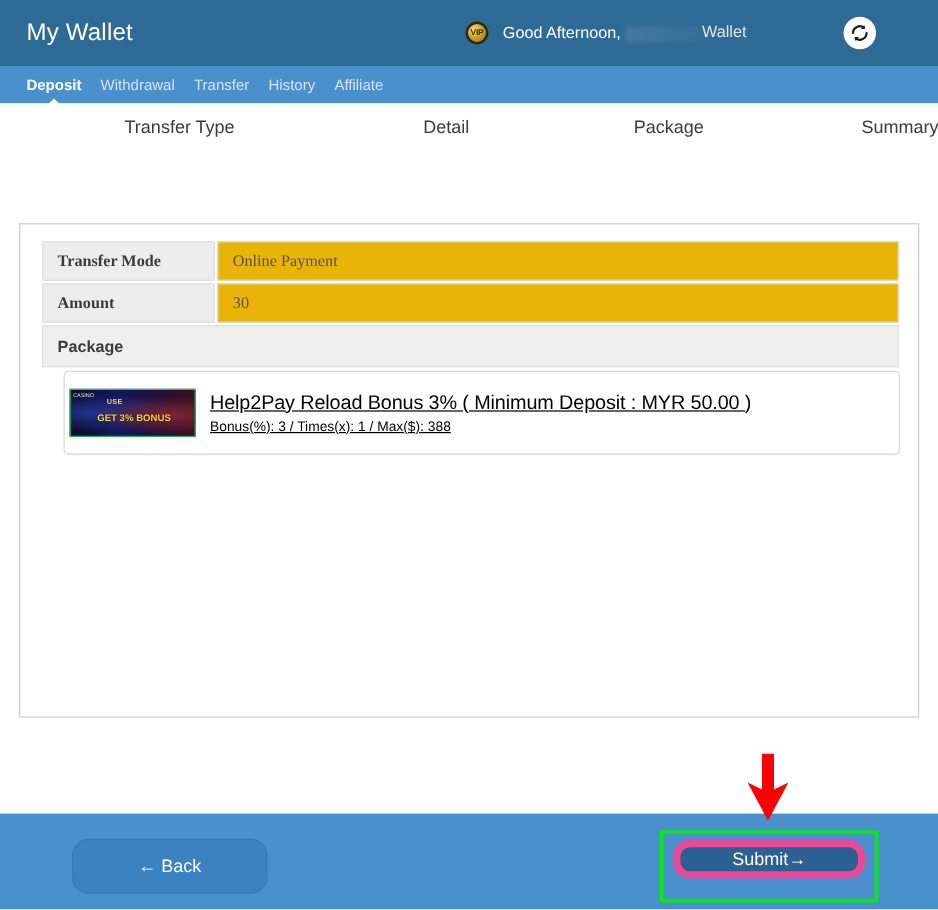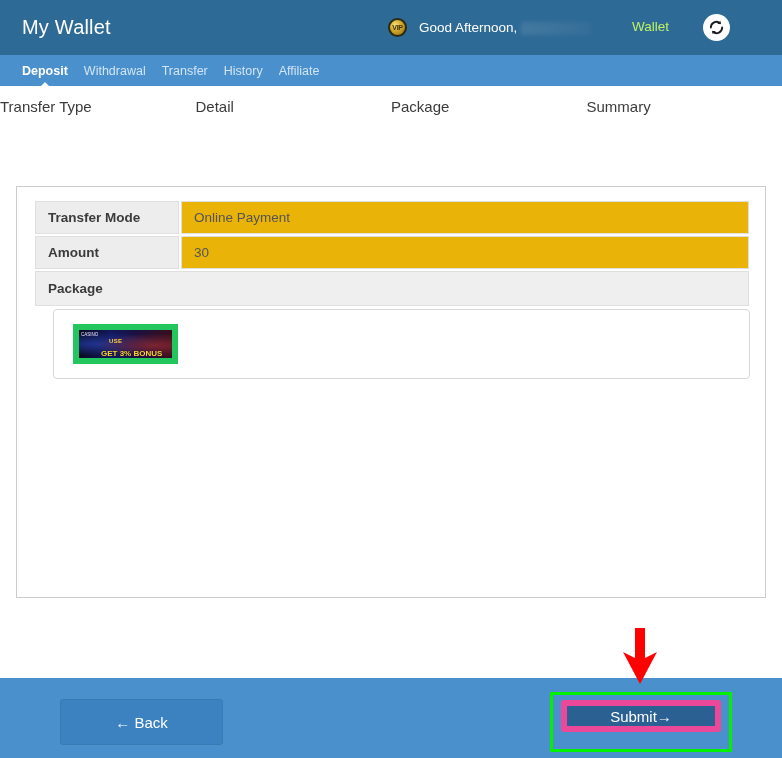--- a/index.html
+++ b/index.html
@@ -42,21 +42,21 @@
     color: #ffffff; font-size: 13.5px; margin-left: 12px; white-space: nowrap;
   }
   .user-blur {
     display: inline-block; width: 70px; height: 13px;
     margin-left: 4px; vertical-align: middle;
     background: linear-gradient(90deg, rgba(255,255,255,.10), rgba(255,255,255,.03));
     filter: blur(2px); border-radius: 2px;
   }
   .wallet-label {
     position: absolute; left: 585px; top: 19px;
-    color: #bef264; font-size: 13.5px; white-space: nowrap; margin-left: 47px;
+    color: #e5e5e5; font-size: 13.5px; white-space: nowrap;
   }
   .refresh-btn {
     position: absolute; left: 703px; top: 14px;
     width: 27px; height: 27px; border-radius: 50%;
     background: #ffffff;
     display: flex; align-items: center; justify-content: center;
   }
   .refresh-btn svg { display:block; }
 
   
@@ -82,21 +82,21 @@
   
   .stepper {
     position: absolute; left: 0; top: 86px;
     width: 782px; height: 90px;
   }
   .step-labels {
     position: absolute; left: 0; top: 12px; width: 782px;
     display: flex;
   }
   .step-label {
-    flex: 1; text-align: left;
+    flex: 1; text-align: right;
     font-size: 15px; color: #3b3b3b; white-space: nowrap;
   }
   .track {
     position: absolute; left: 122px; top: 144px;
     width: 540px; height: 9px; background: #19c0d8;
     transform: translateY(-50%);
   }
   .dots { position: absolute; left: 0; top: 0; width: 782px; }
   .dot {
     position: absolute; top: 132px;
@@ -116,21 +116,21 @@
   
   .panel {
     position: absolute; left: 16px; top: 186px;
     width: 750px; height: 412px;
     background: #ffffff; border: 1px solid #cccccc;
   }
   .sumtable {
     position: absolute; left: 18px; top: 14px;
     width: 714px;
   }
-  .row { display: flex; margin-bottom: 2px; }
+  .row { display: flex; margin-bottom: 2px; font-family: Liberation Serif, serif; }
   .cell-label {
     width: 144px; min-height: 33px;
     background: #ededed; border: 1px solid #dfdfdf;
     display: flex; align-items: center; padding-left: 12px;
     font-size: 13.5px; font-weight: bold; color: #3b3b3b;
   }
   .cell-value {
     flex: 1; min-height: 33px; margin-left: 2px;
     background: #eab308; border: 1px solid #dfdfdf;
     display: flex; align-items: center; padding-left: 12px;
@@ -145,23 +145,23 @@
   }
 
   
   .pkg-card {
     position: absolute; left: 36px; top: 122px;
     width: 697px; height: 70px;
     background: #ffffff; border: 1px solid #d8d8d8; border-radius: 4px;
     display: flex; align-items: center;
   }
   .pkg-thumb {
-    width: 105px; height: 40px; margin-left: 19px; flex: 0 0 auto;
+    width: 105px; height: 40px; margin-left: 4px; flex: 0 0 auto;
     background: #07060c;
-    border: 6px solid #22c55e;
+    border: 1px solid #22c55e;
     position: relative; overflow: hidden;
   }
   .pkg-thumb .bnr-bg {
     position: absolute; inset: 0;
     background:
       radial-gradient(ellipse at 82% 55%, #7d2430 0%, rgba(125,36,48,0) 55%),
       radial-gradient(ellipse at 20% 50%, #21338f 0%, rgba(33,51,143,0) 60%),
       linear-gradient(90deg, #0a0a22 0%, #12185c 35%, #1b1040 62%, #3a0e1c 100%);
   }
   .pkg-thumb .bnr-t1 {
@@ -188,21 +188,21 @@
     margin-top: 4px; white-space: nowrap; cursor: pointer;
   }
 
   
   .footer {
     position: absolute; left: 0; top: 678px;
     width: 782px; height: 80px;
     background: #4a90cd;
   }
   .btn {
-    position: absolute; border-radius: 3px;
+    position: absolute; border-radius: 14px;
     color: #ffffff; font-size: 15px;
     display: flex; align-items: center; justify-content: center;
     cursor: pointer; white-space: nowrap;
   }
   .btn-back {
     left: 60px; top: 699px;
     width: 163px; height: 46px;
     background: #3d82c0; border: 1px solid #3a7ab3;
   }
   .btn-submit {
@@ -300,20 +300,24 @@
       <div class="row-full">Package</div>
     </div>
 
     <div class="pkg-card">
       <div class="pkg-thumb">
         <div class="bnr-bg"></div>
         <div class="bnr-logo">CASINO</div>
         <div class="bnr-t1">USE</div>
         <div class="bnr-t2">GET 3% BONUS</div>
       </div>
+      <div class="pkg-text">
+        <div class="pkg-title">Help2Pay Reload Bonus 3% ( Minimum Deposit : MYR 50.00 )</div>
+        <div class="pkg-sub">Bonus(%): 3 / Times(x): 1 / Max($): 388</div>
+      </div>
     </div>
   </div>
 
   <div class="footer"></div>
 
   <div class="btn btn-back">← Back</div>
   <div class="btn btn-submit">Submit→</div>
 
   <div class="green-box"></div>
 

